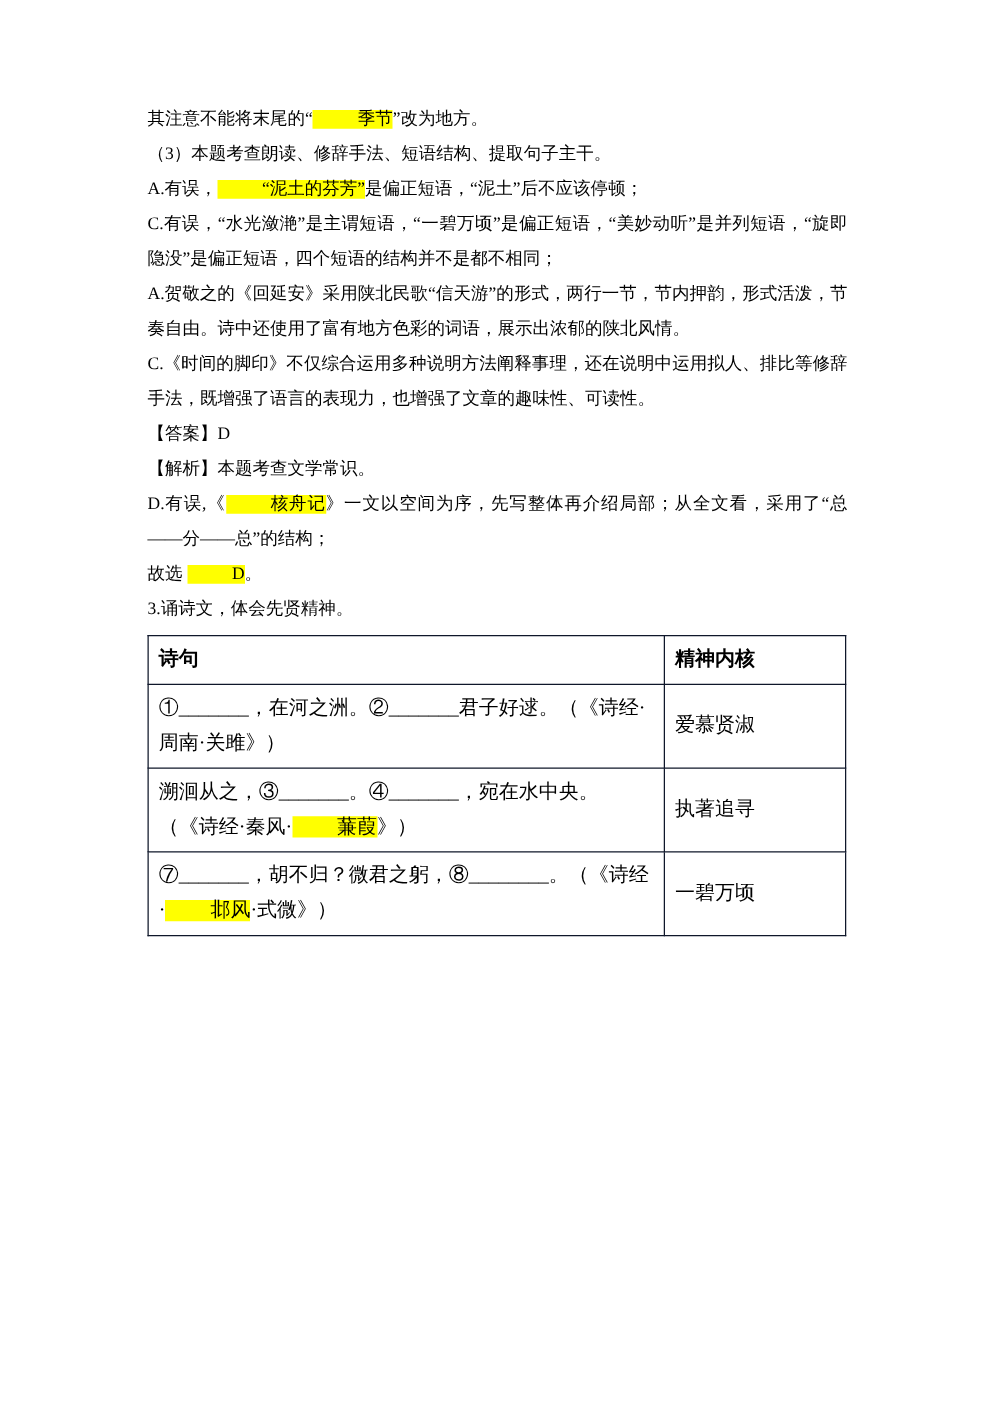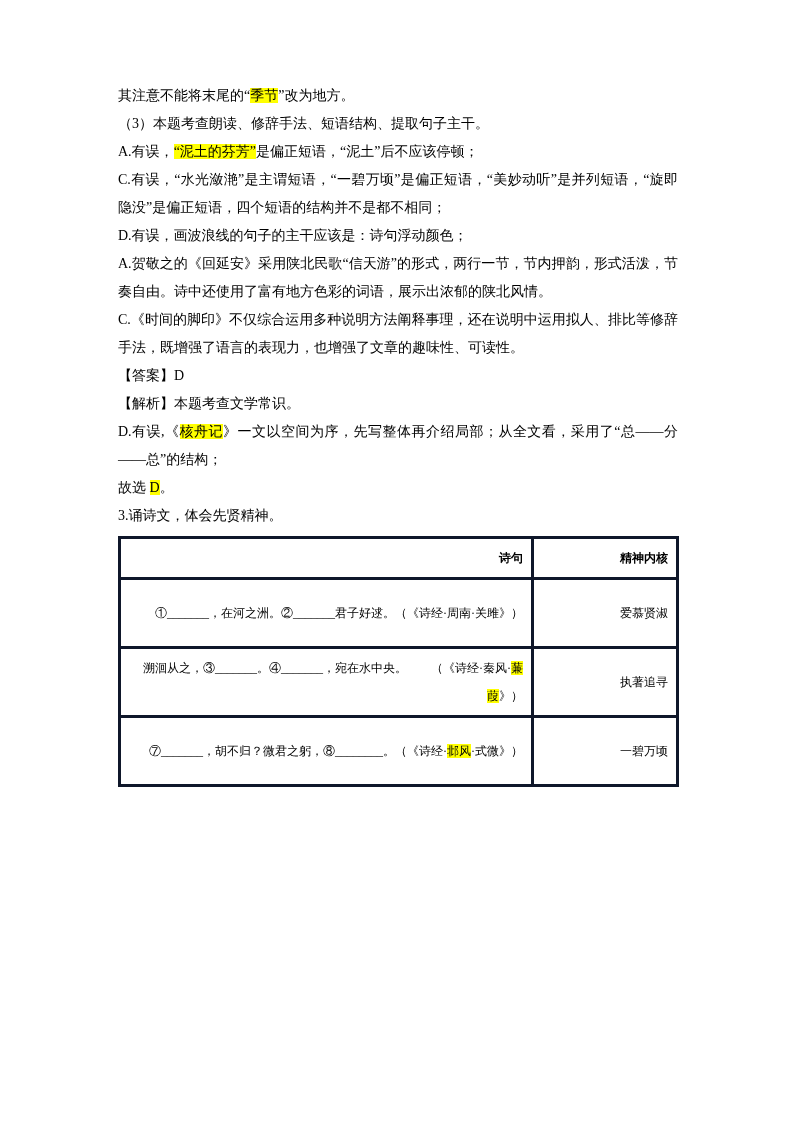--- a/index.html
+++ b/index.html
@@ -15,32 +15,32 @@
   .doc {
     position: absolute;
     left: 118px;
     top: 82px;
     width: 560px;
     font-size: 14px;
     line-height: 28px;
     text-align: justify;
   }
   .doc p { margin: 0; }
-  .hl { background: var(--hl, #ffff00); }
+  .hl { background: var(--hl, #ffff00); padding-left: 36px; }
   table.poem-table {
     border-collapse: collapse;
     table-layout: fixed;
     width: 558px;
     margin-top: 6px;
   }
   .poem-table th, .poem-table td {
-    border: 3px solid #0f172a;
-    font-size: 12px;
+    border: 1px solid #0f172a;
+    font-size: 16px;
     line-height: 28px;
-    text-align: right;
+    text-align: left;
     padding: 4px 8px;
     vertical-align: middle;
     word-break: break-all;
   }
   .poem-table th { font-weight: bold; height: 30px; }
   .poem-table td.pcell { height: 58px; }
   .col-poem { width: 413px; }
   .col-spirit { width: 145px; }
 </style>
 </head>
@@ -49,21 +49,20 @@
 <div class="doc">
 
   <p><span>其注意不能将末尾的“</span><span class="hl">季节</span><span>”改为地方。</span></p>
 
   <p><span>（3）本题考查朗读、修辞手法、短语结构、提取句子主干。</span></p>
 
   <p><span>A.有误，</span><span class="hl">“泥土的芬芳”</span><span>是偏正短语，“泥土”后不应该停顿；</span></p>
 
   <p><span>C.有误，“水光潋滟”是主谓短语，“一碧万顷”是偏正短语，“美妙动听”是并列短语，“旋即隐没”是偏正短语，四个短语的结构并不是都不相同；</span></p>
 
-  <p><span>D.有误，画波浪线的句子的主干应该是：诗句浮动颜色；</span></p>
 
 
 
   <p><span>A.贺敬之的《回延安》采用陕北民歌“信天游”的形式，两行一节，节内押韵，形式活泼，节奏自由。诗中还使用了富有地方色彩的词语，展示出浓郁的陕北风情。</span></p>
 
 
   <p><span>C.《时间的脚印》不仅综合运用多种说明方法阐释事理，还在说明中运用拟人、排比等修辞手法，既增强了语言的表现力，也增强了文章的趣味性、可读性。</span></p>
 
 
   <p><span>【答案】D</span></p>

